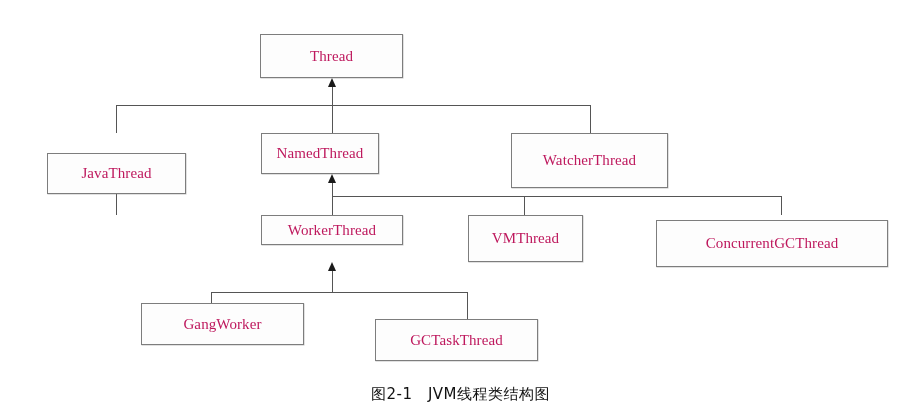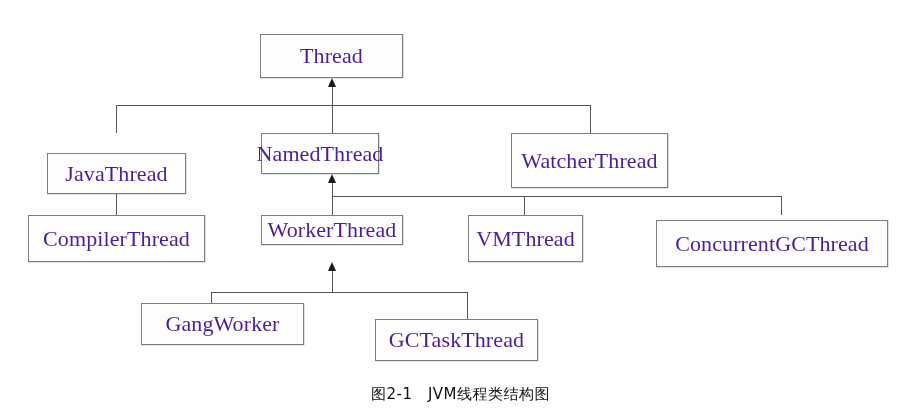--- a/index.html
+++ b/index.html
@@ -20,23 +20,23 @@
     overflow: hidden;
   }
   .node {
     position: absolute;
     box-sizing: border-box;
     background: #fdfdfd;
     border: 1px solid #7d7d7d;
     display: flex;
     align-items: center;
     justify-content: center;
-    color: #4c1d95;
+    color: #be185d;
     font-family: "Liberation Serif", "DejaVu Serif", serif;
-    font-size: 22px;
+    font-size: 15px;
     line-height: 1;
     letter-spacing: 0.1px;
     white-space: nowrap;
     box-shadow: 0.5px 0.5px 0 rgba(120,120,120,0.45);
   }
   .node .node-label {
     pointer-events: none;
   }
   .edge {
     position: absolute;
@@ -99,23 +99,20 @@
   </div>
 
   <div class="node" style="left:261px; top:133px; width:118px; height:41px;">
     <span class="node-label">NamedThread</span>
   </div>
 
   <div class="node" style="left:511px; top:133px; width:157px; height:55px;">
     <span class="node-label">WatcherThread</span>
   </div>
 
-  <div class="node" style="left:28px; top:215px; width:177px; height:47px;">
-    <span class="node-label">CompilerThread</span>
-  </div>
 
   <div class="node" style="left:261px; top:215px; width:142px; height:30px;">
     <span class="node-label">WorkerThread</span>
   </div>
 
   <div class="node" style="left:468px; top:215px; width:115px; height:47px;justify-content:center;">
     <span class="node-label">VMThread</span>
   </div>
 
   <div class="node" style="left:656px; top:220px; width:232px; height:47px;">

